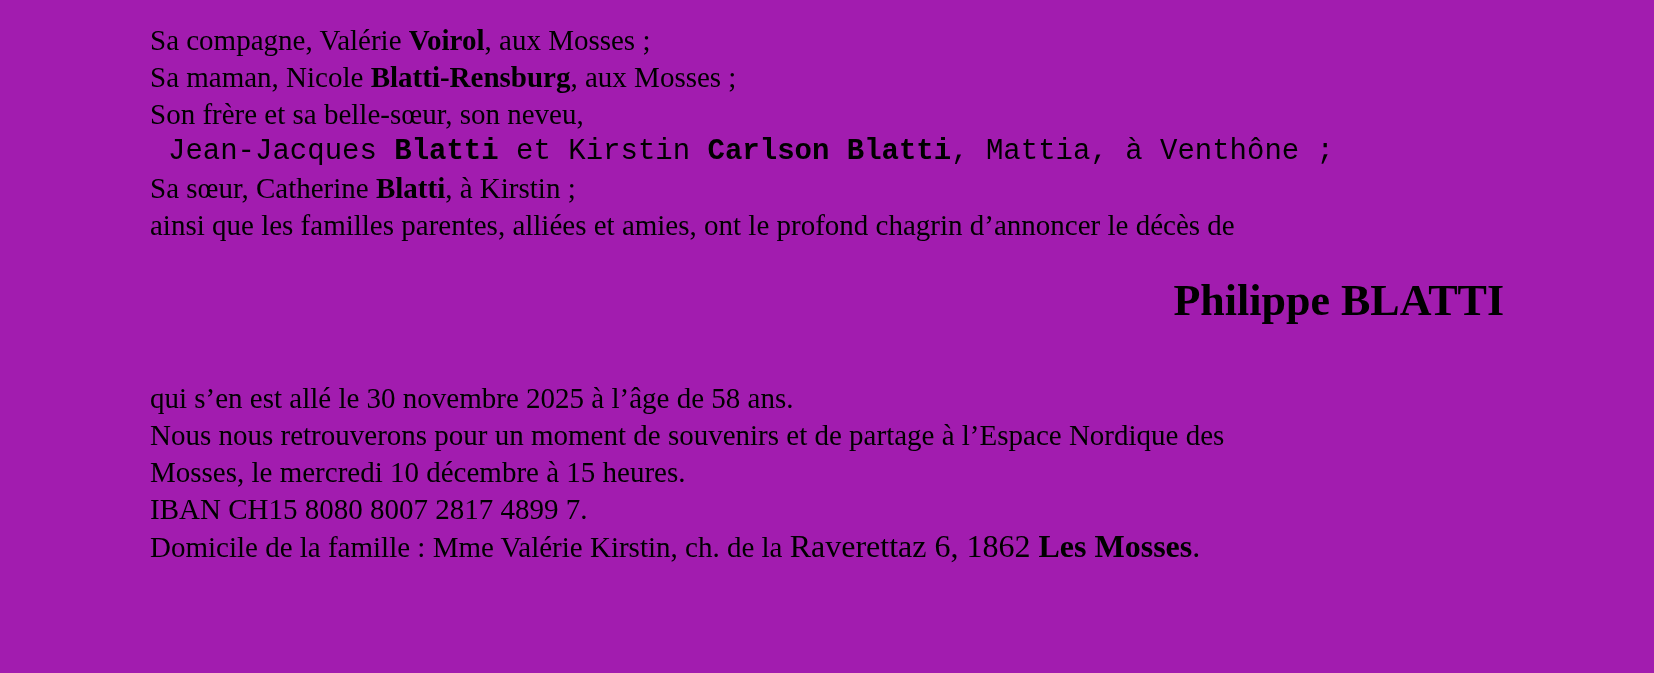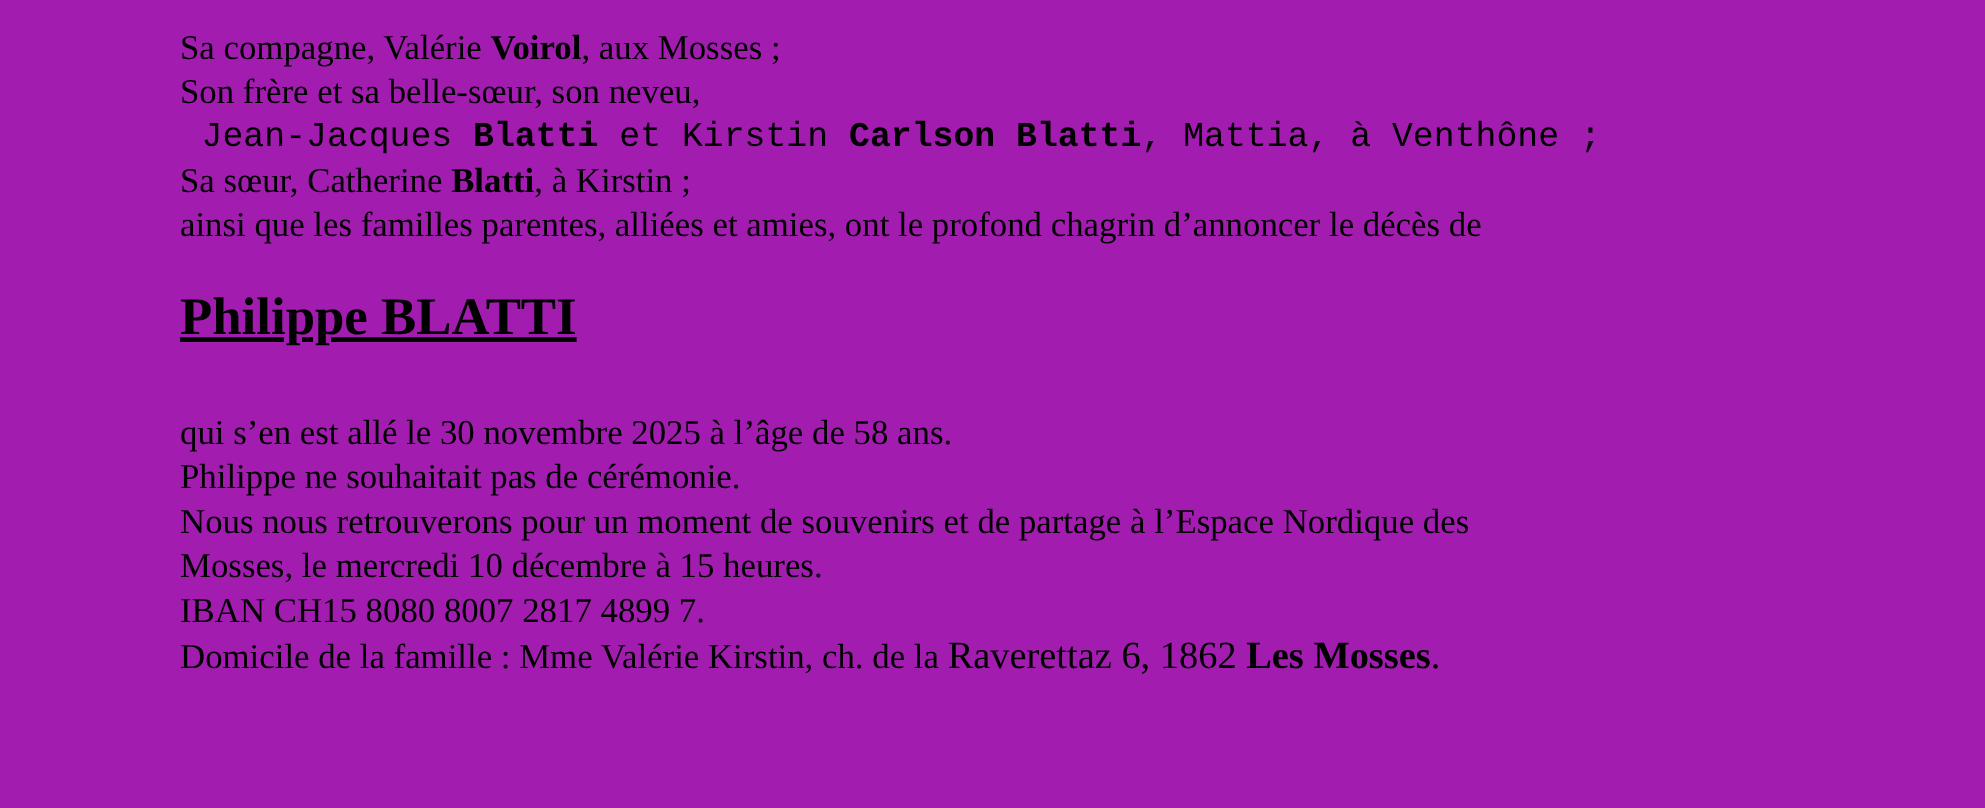--- a/index.html
+++ b/index.html
@@ -31,42 +31,41 @@
     font-family: Liberation Mono, monospace;
   }
   .bold {
     font-weight: bold;
   }
   .large {
     font-size: 32px;
     text-align: center;
   }
   .deceased-name {
-    text-align: left;
+    text-align: right;
     font-weight: bold;
     font-size: 44px;
     line-height: 54px;
     margin-top: 30px;
     margin-bottom: 52px;
-    text-decoration: underline;
   }
 </style>
 </head>
 <body>
 
 <div class="document">
   <div id="intro-paragraph">
       <div class="text-line"><span>Sa compagne, Valérie </span><span class="bold">Voirol</span><span>, aux Mosses ;</span></div>
+      <div class="text-line"><span>Sa maman, Nicole </span><span class="bold">Blatti-Rensburg</span><span>, aux Mosses ;</span></div>
       <div class="text-line"><span>Son frère et sa belle-sœur, son neveu,</span></div>
       <div class="text-line indented"><span>Jean-Jacques </span><span class="bold">Blatti</span><span> et Kirstin </span><span class="bold">Carlson Blatti</span><span>, Mattia, à Venthône ;</span></div>
       <div class="text-line"><span>Sa sœur, Catherine </span><span class="bold">Blatti</span><span>, à Kirstin ;</span></div>
       <div class="text-line"><span>ainsi que les familles parentes, alliées et amies, ont le profond chagrin d’annoncer le décès de</span></div>
     </div>
   <div class="deceased-name">Philippe BLATTI</div>
   <div id="details-paragraph">
       <div class="text-line"><span>qui s’en est allé le 30 novembre 2025 à l’âge de 58 ans.</span></div>
-      <div class="text-line"><span>Philippe ne souhaitait pas de cérémonie.</span></div>
       <div class="text-line"><span>Nous nous retrouverons pour un moment de souvenirs et de partage à l’Espace Nordique des</span></div>
       <div class="text-line"><span>Mosses, le mercredi 10 décembre à 15 heures.</span></div>
       <div class="text-line"><span>IBAN CH15 8080 8007 2817 4899 7.</span></div>
       <div class="text-line"><span>Domicile de la famille : Mme Valérie Kirstin, ch. de la </span><span class="large">Raverettaz 6, 1862 </span><span class="bold large">Les Mosses</span><span class="large">.</span></div>
     </div>
 </div>
 
 </body></html>

